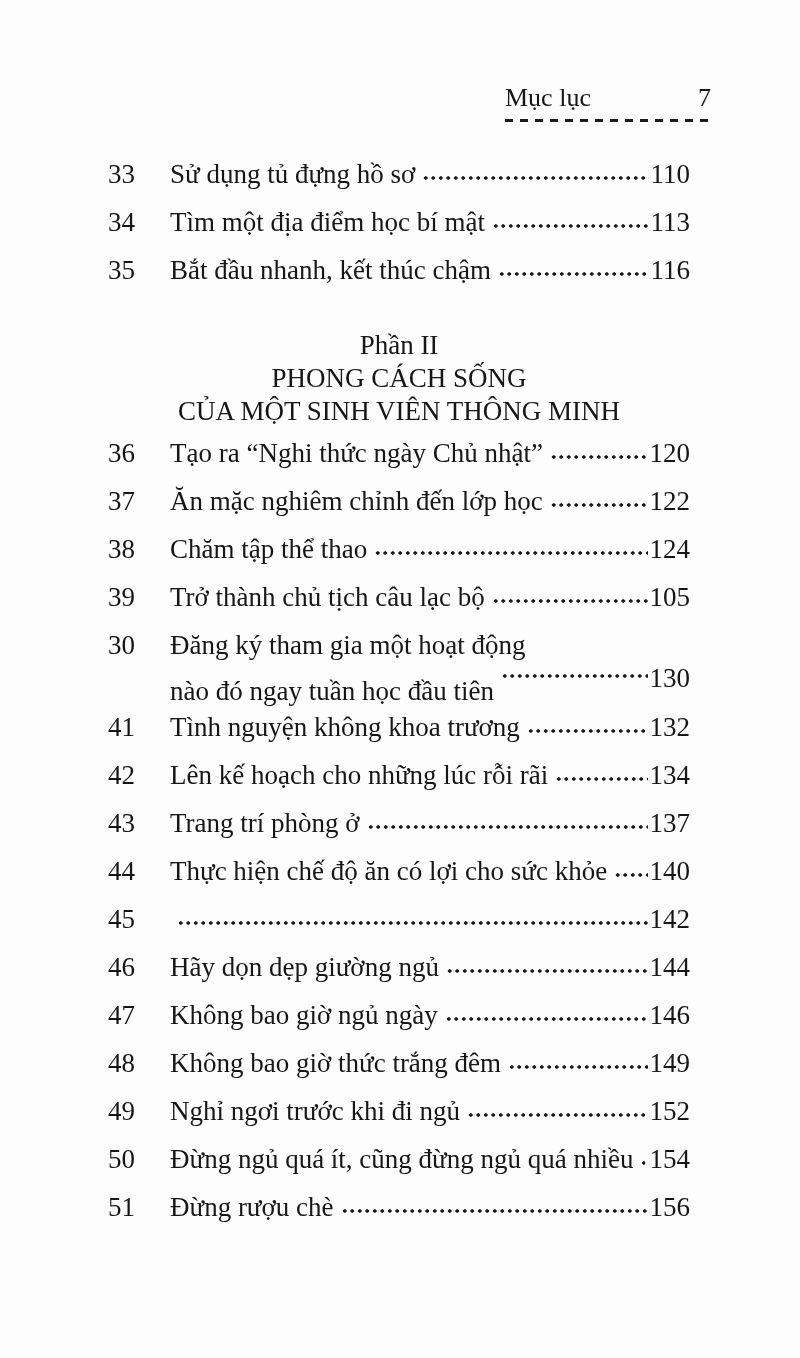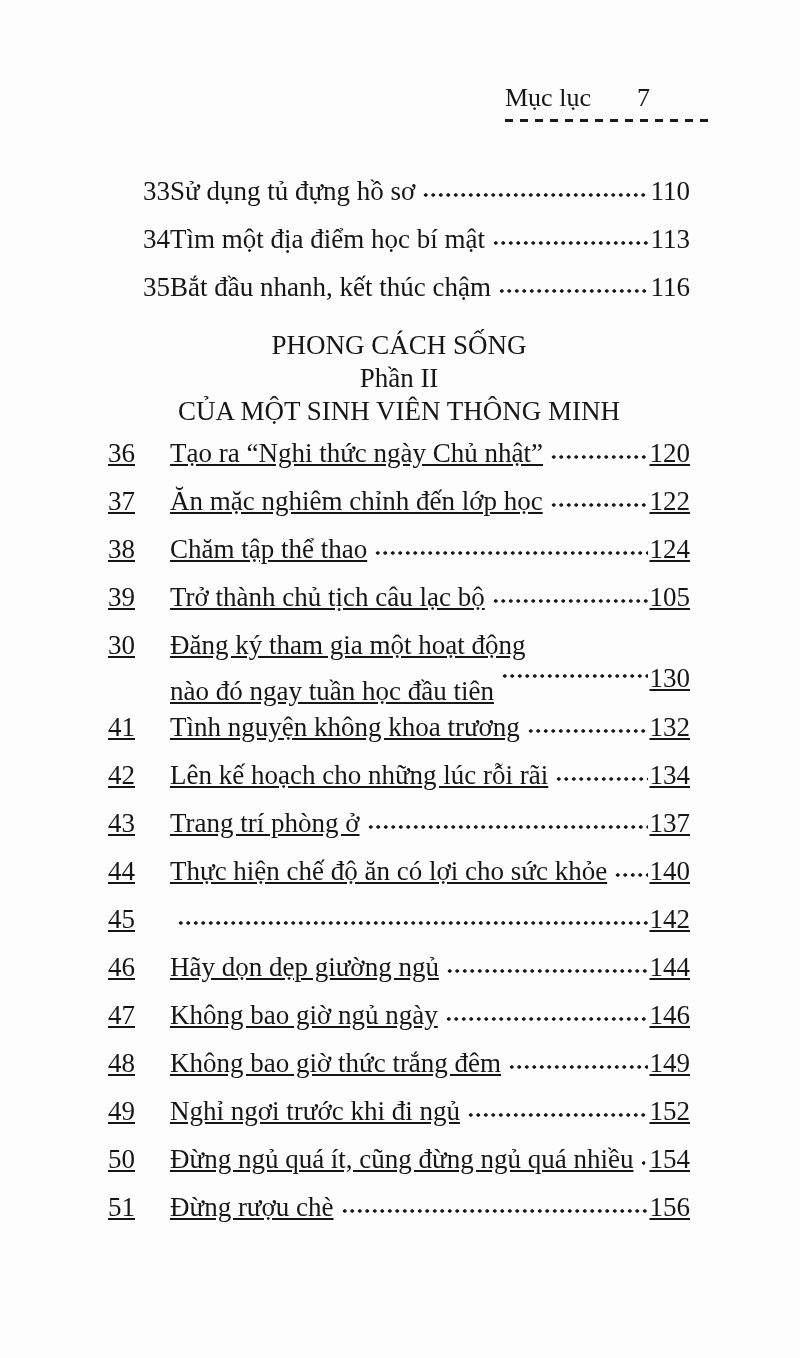--- a/index.html
+++ b/index.html
@@ -9,32 +9,32 @@
     position:relative;
     font-family:"Liberation Serif", serif;
     color:#161616;
     overflow:hidden;
   }
   .page { position:absolute; inset:0; }
 
   
   .header { position:absolute; top:84px; left:505px; width:206px; }
   .header-row {
-    display:flex; justify-content:flex-start; align-items:baseline;
+    display:flex; justify-content:space-between; align-items:baseline;
     gap:46px; font-size:26px; line-height:1.1;
   }
   .dash-line {
     margin-top:6px; height:3px;
     background:repeating-linear-gradient(to right, #1c1c1c 0 8px, transparent 8px 15px);
   }
 
   
   .toc { position:absolute; left:108px; width:582px; }
-  .toc-1 { top:162px;text-align:right; }
-  .toc-2 { top:424px;text-decoration:underline; }
+  .toc-1 { top:145px; }
+  .toc-2 { top:424px; }
   .row {
     display:flex; align-items:flex-end;
     height:48px; padding-bottom:5px; box-sizing:border-box;
     font-size:27px; line-height:1.05;
   }
   .row.cont { height:34px;align-items:center; }
   .num { width:62px; flex:none; }
   .title { flex:none; white-space:nowrap;margin-top:26px; }
   .leader {
     flex:1; height:8px; margin:0 2px 6px 7px;
@@ -79,22 +79,22 @@
     </div>
     <div class="row">
       <span class="num">35</span>
       <span class="title">Bắt đầu nhanh, kết thúc chậm</span>
       <span class="leader"></span>
       <span class="page-num">116</span>
     </div>
   </div>
 
   <div class="heading">
+    <div>Phần II</div>
     <div>PHONG CÁCH SỐNG</div>
-    <div>Phần II</div>
     <div>CỦA MỘT SINH VIÊN THÔNG MINH</div>
   </div>
 
   <div class="toc toc-2">
     <div class="row">
       <span class="num">36</span>
       <span class="title">Tạo ra “Nghi thức ngày Chủ nhật”</span>
       <span class="leader"></span>
       <span class="page-num">120</span>
     </div>

